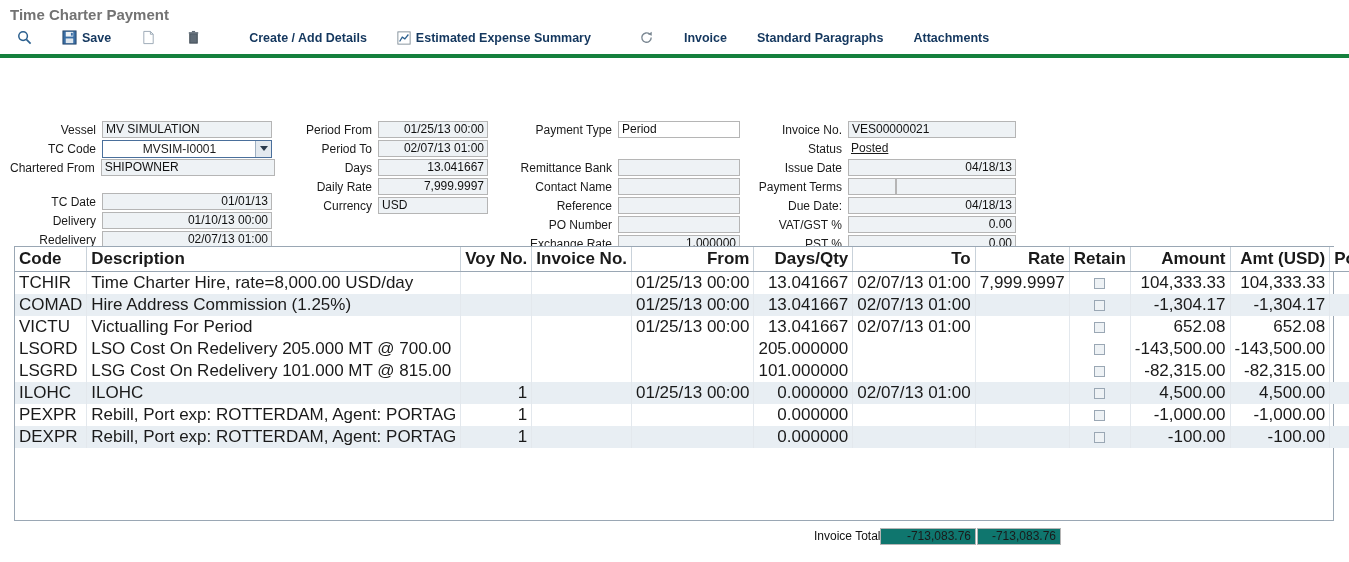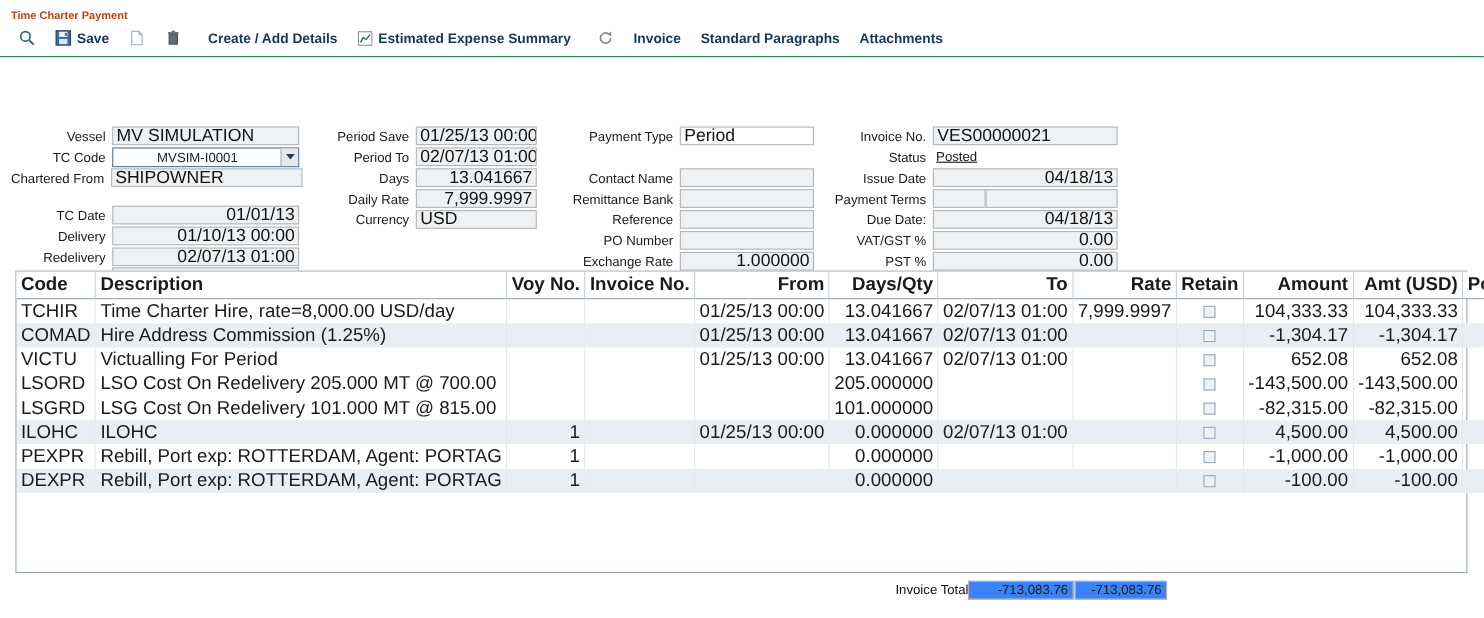--- a/index.html
+++ b/index.html
@@ -12,32 +12,32 @@
     color: #1a1a1a;
     overflow: hidden;
   }
   .page { position: relative; width: 1349px; height: 562px; }
 
   
   .title-bar {
     padding: 6px 10px 2px 10px;
   }
   .title-bar .title {
-    font-size: 10px;
+    font-size: 15px;
     font-weight: bold;
-    color: #c2410c;
+    color: #737373;
   }
 
   
   .toolbar {
     display: flex;
     align-items: center;
-    gap: 0px;
+    gap: 12px;
     padding: 2px 8px 6px 8px;
-    border-bottom: 1px solid #15803d;
+    border-bottom: 4px solid #15803d;
   }
   .tb-item {
     display: flex;
     align-items: center;
     gap: 5px;
     padding: 3px 9px;
     font-size: 12.5px;
     color: #1c3f66;
     white-space: nowrap;
   }
@@ -67,21 +67,21 @@
     padding-right: 6px;
     font-size: 12px;
     color: #1a1a1a;
     white-space: nowrap;
   }
   .inp {
     border: 1px solid #b5b5b5;
     background: #eef2f5;
     height: 17px;
     line-height: 15px;
-    font-size: 16px;
+    font-size: 12px;
     padding: 0 3px;
     color: #111;
     overflow: hidden;
     white-space: nowrap;
   }
   .inp.white { background: #ffffff; }
   .inp.right { text-align: right; }
   .combo {
     position: relative;
     border: 1px solid #4a6f9b;
@@ -176,21 +176,21 @@
   }
   .total-label {
     position: absolute;
     left: 800px;
     font-weight: normal;
     color: #111;
   }
   .total-box {
     position: absolute;
     border: 1px solid #b5b5b5;
-    background: #3b82f6;
+    background: #0f766e;
     height: 17px;
     line-height: 15px;
     text-align: right;
     padding: 0 4px;
     font-size: 12px;
   }
 </style>
 </head>
 <body>
 
@@ -325,21 +325,21 @@
 
       <div class="fld" style="height:42px; align-items:flex-start;">
         <div class="lbl" style="width:92px; line-height:17px;">Remarks</div>
         <div class="textarea" style="width:170px;"></div>
       </div>
     </div>
 
     <div class="col" style="left:290px; top:62px; width:220px;">
 
       <div class="fld">
-        <div class="lbl" style="width:88px;">Period Save</div>
+        <div class="lbl" style="width:88px;">Period From</div>
         <div class="inp right" style="width:110px;">01/25/13 00:00</div>
       </div>
 
       <div class="fld">
         <div class="lbl" style="width:88px;">Period To</div>
         <div class="inp right" style="width:110px;">02/07/13 01:00</div>
       </div>
 
       <div class="fld">
         <div class="lbl" style="width:88px;">Days</div>
@@ -360,26 +360,26 @@
     <div class="col" style="left:500px; top:62px; width:250px;">
 
       <div class="fld">
         <div class="lbl" style="width:118px;">Payment Type</div>
         <div class="inp white" style="width:122px;">Period</div>
       </div>
 
       <div style="height:19px;"></div>
 
       <div class="fld">
+        <div class="lbl" style="width:118px;">Remittance Bank</div>
+        <div class="inp" style="width:122px;"></div>
+      </div>
+
+      <div class="fld">
         <div class="lbl" style="width:118px;">Contact Name</div>
-        <div class="inp" style="width:122px;"></div>
-      </div>
-
-      <div class="fld">
-        <div class="lbl" style="width:118px;">Remittance Bank</div>
         <div class="inp" style="width:122px;"></div>
       </div>
 
       <div class="fld">
         <div class="lbl" style="width:118px;">Reference</div>
         <div class="inp" style="width:122px;"></div>
       </div>
 
       <div class="fld">
         <div class="lbl" style="width:118px;">PO Number</div>

